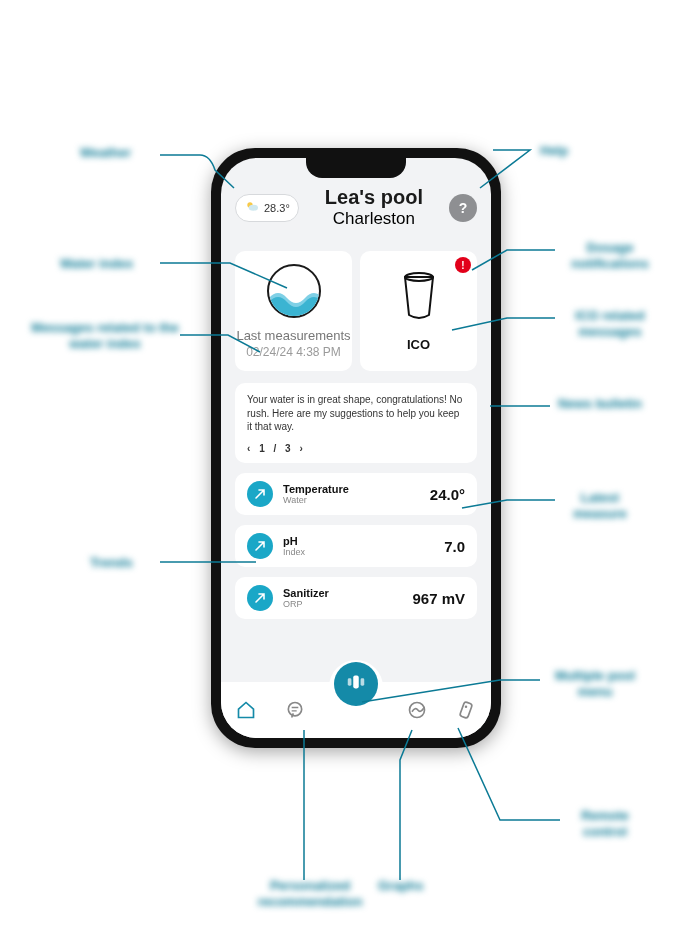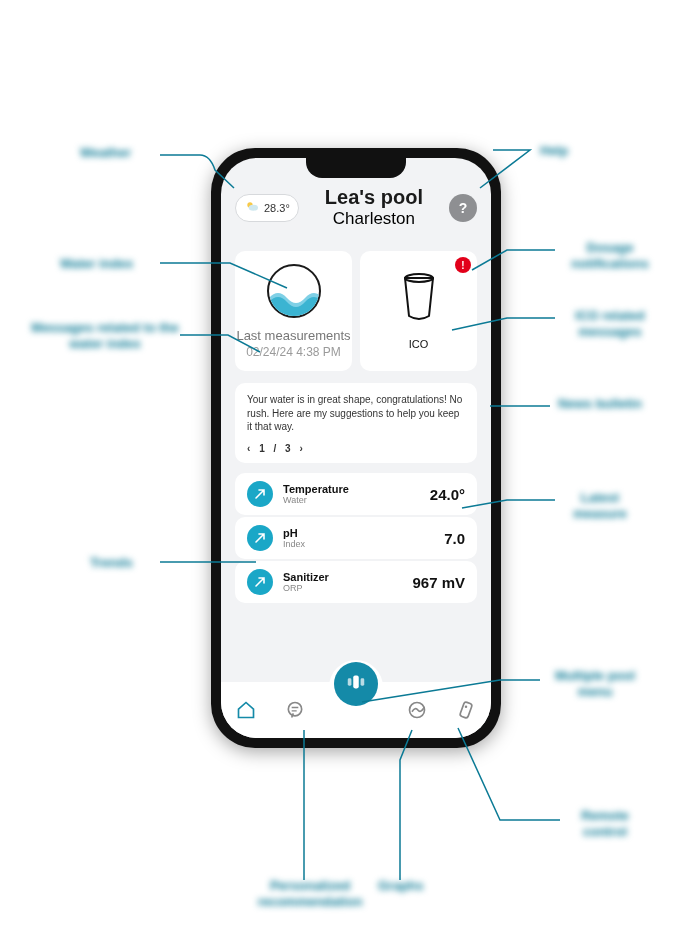--- a/index.html
+++ b/index.html
@@ -64,38 +64,38 @@
     position: relative;
   }
   .wave-circle {
     width: 54px; height: 54px; border-radius: 50%;
     border: 2px solid #1a1a1a; overflow: hidden; position: relative;
   }
   .wave-circle svg { position: absolute; bottom: 0; left: 0; }
   .card .lm1 { font-size: 13px; color: #777; margin-top: 10px; }
   .card .lm2 { font-size: 12px; color: #9a9a9a; margin-top: 2px; }
   .cup svg { display: block; }
-  .cup-label { font-size: 11px; font-weight: 400; margin-top: 16px; color: #111; }
+  .cup-label { font-size: 13px; font-weight: 700; margin-top: 16px; color: #111; }
   .dot-badge {
     position: absolute; top: 6px; right: 6px;
     width: 16px; height: 16px; border-radius: 50%; background: #e2001a;
     color: #fff; font-size: 10px; font-weight: 700;
     display: flex; align-items: center; justify-content: center;
   }
 
   
   .msg {
     margin: 6px 14px 0; background: #fff; border-radius: 10px;
     padding: 10px 12px 8px;
     font-size: 10px; color: #333; line-height: 1.35;
   }
   .msg-pager { margin-top: 8px; text-align: left; font-size: 10px; color: #333; letter-spacing: 3px; font-weight: 600; }
 
   
-  .metrics { margin: 10px 14px 0; display: flex; flex-direction: column; gap: 2px; }
+  .metrics { margin: 10px 14px 0; display: flex; flex-direction: column; gap: 10px; }
   .metric {
     background: #fff; border-radius: 10px; padding: 8px 12px;
     display: flex; align-items: center; gap: 10px;
   }
   .trend {
     width: 26px; height: 26px; border-radius: 50%; background: #1aa7c7;
     display: flex; align-items: center; justify-content: center;
   }
   .m-label .m1 { font-size: 11px; font-weight: 700; color: #111; }
   .m-label .m2 { font-size: 9px; color: #888; }

